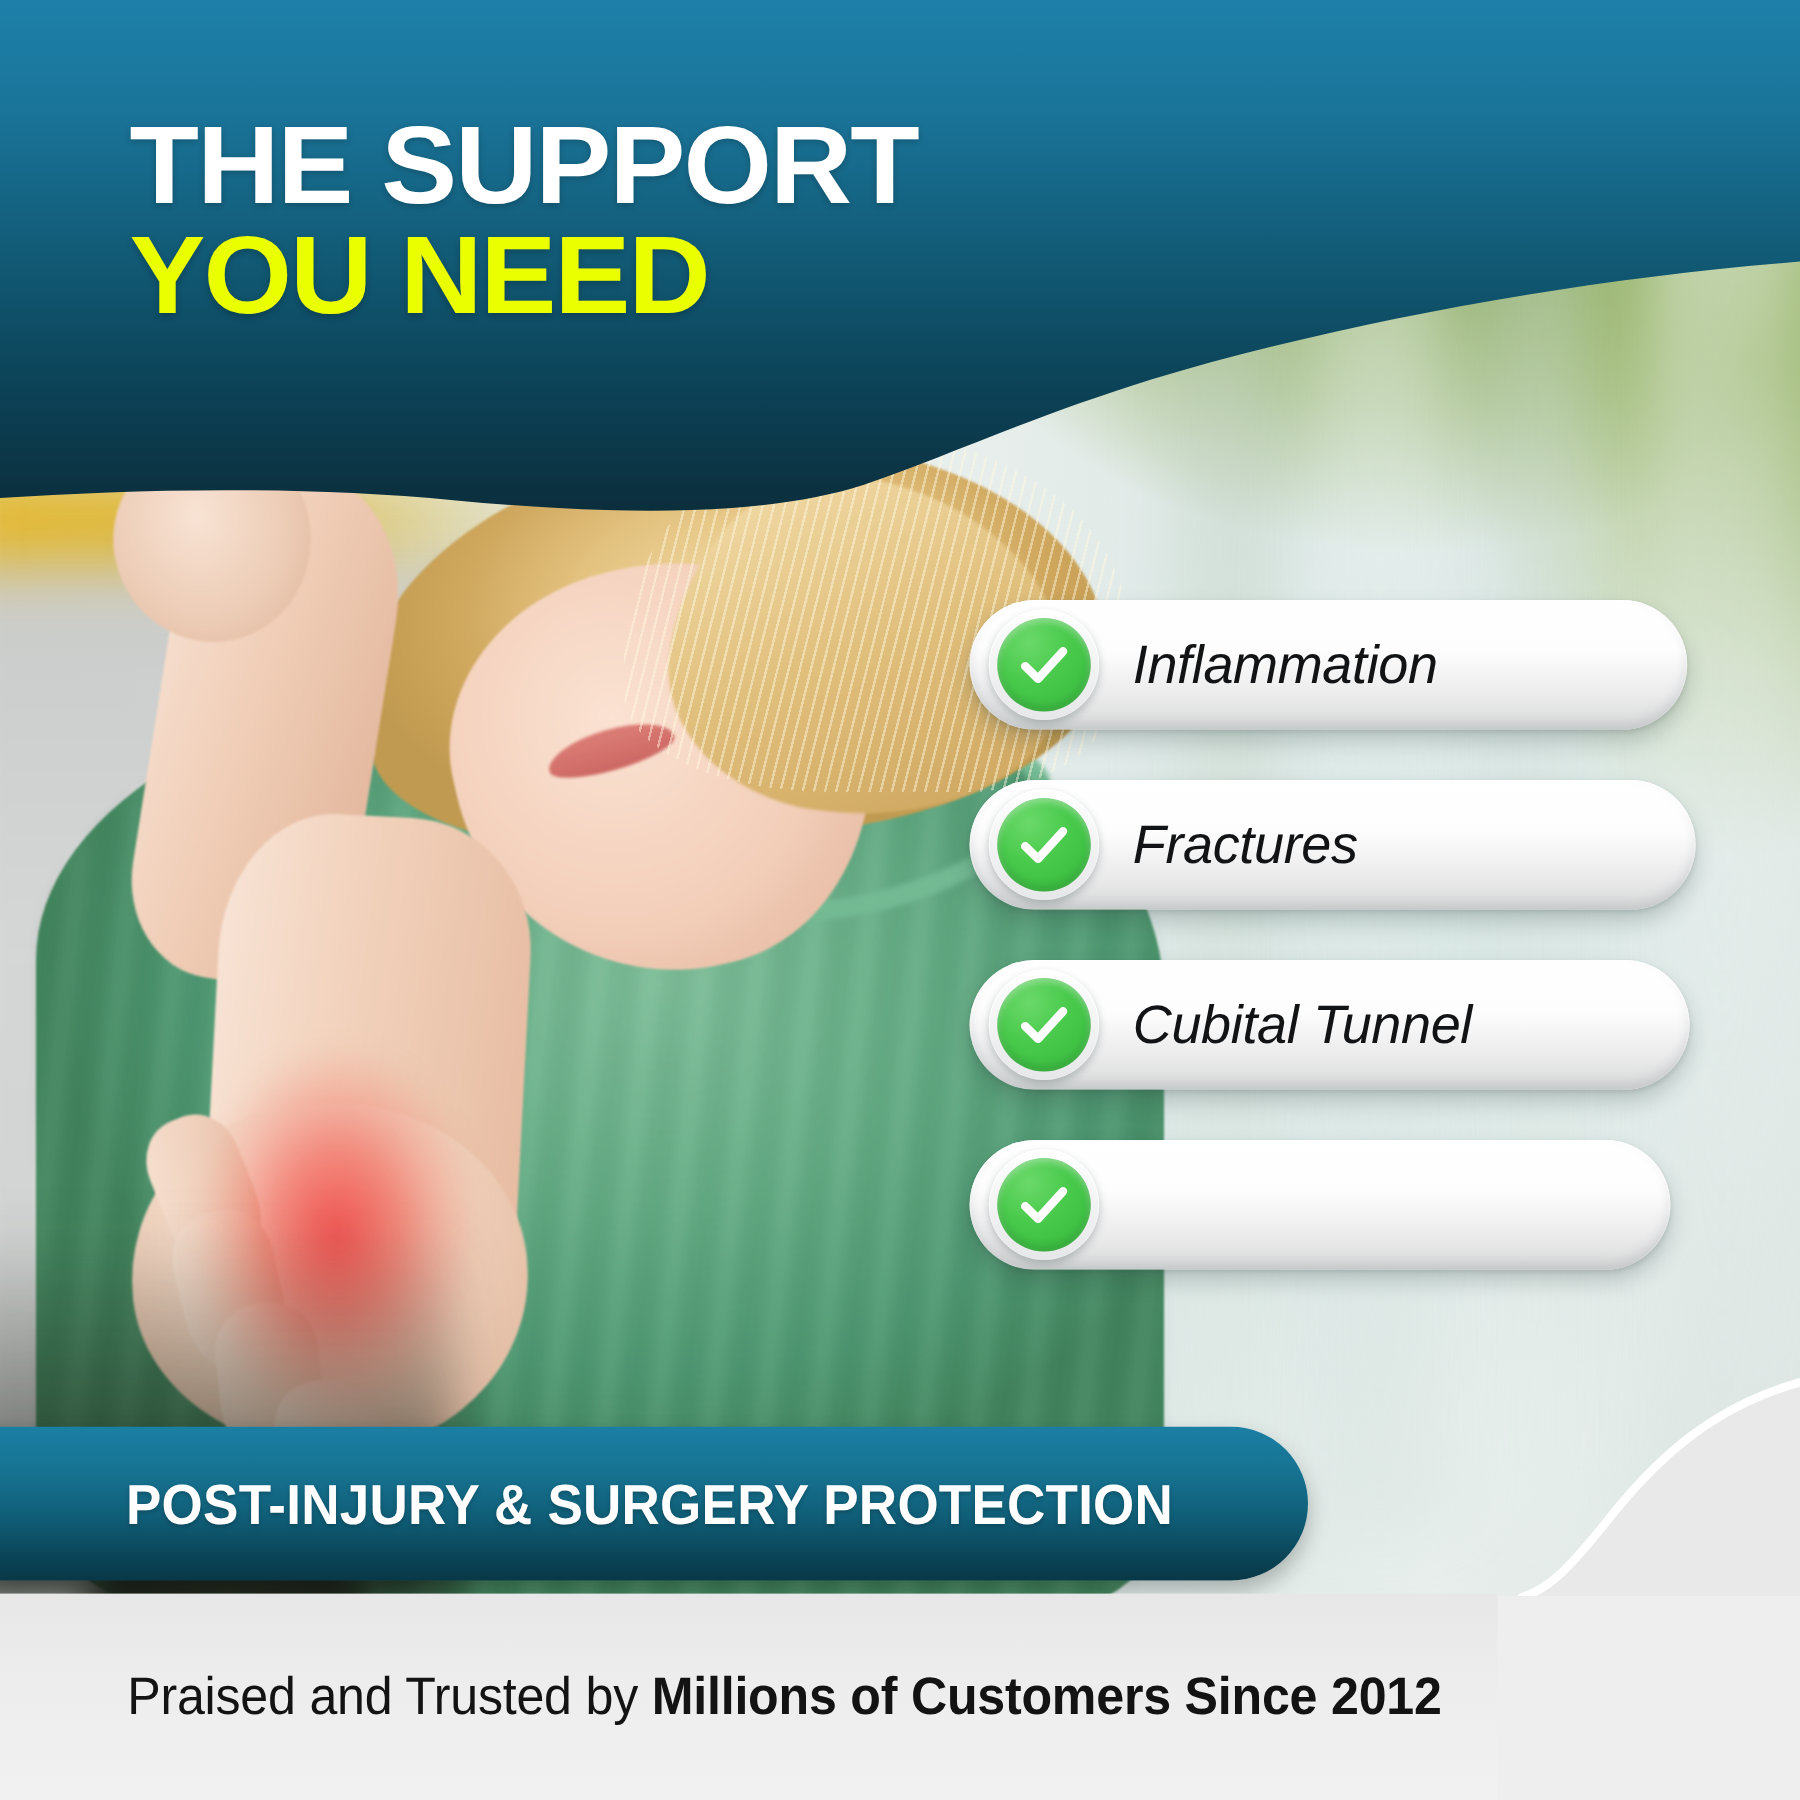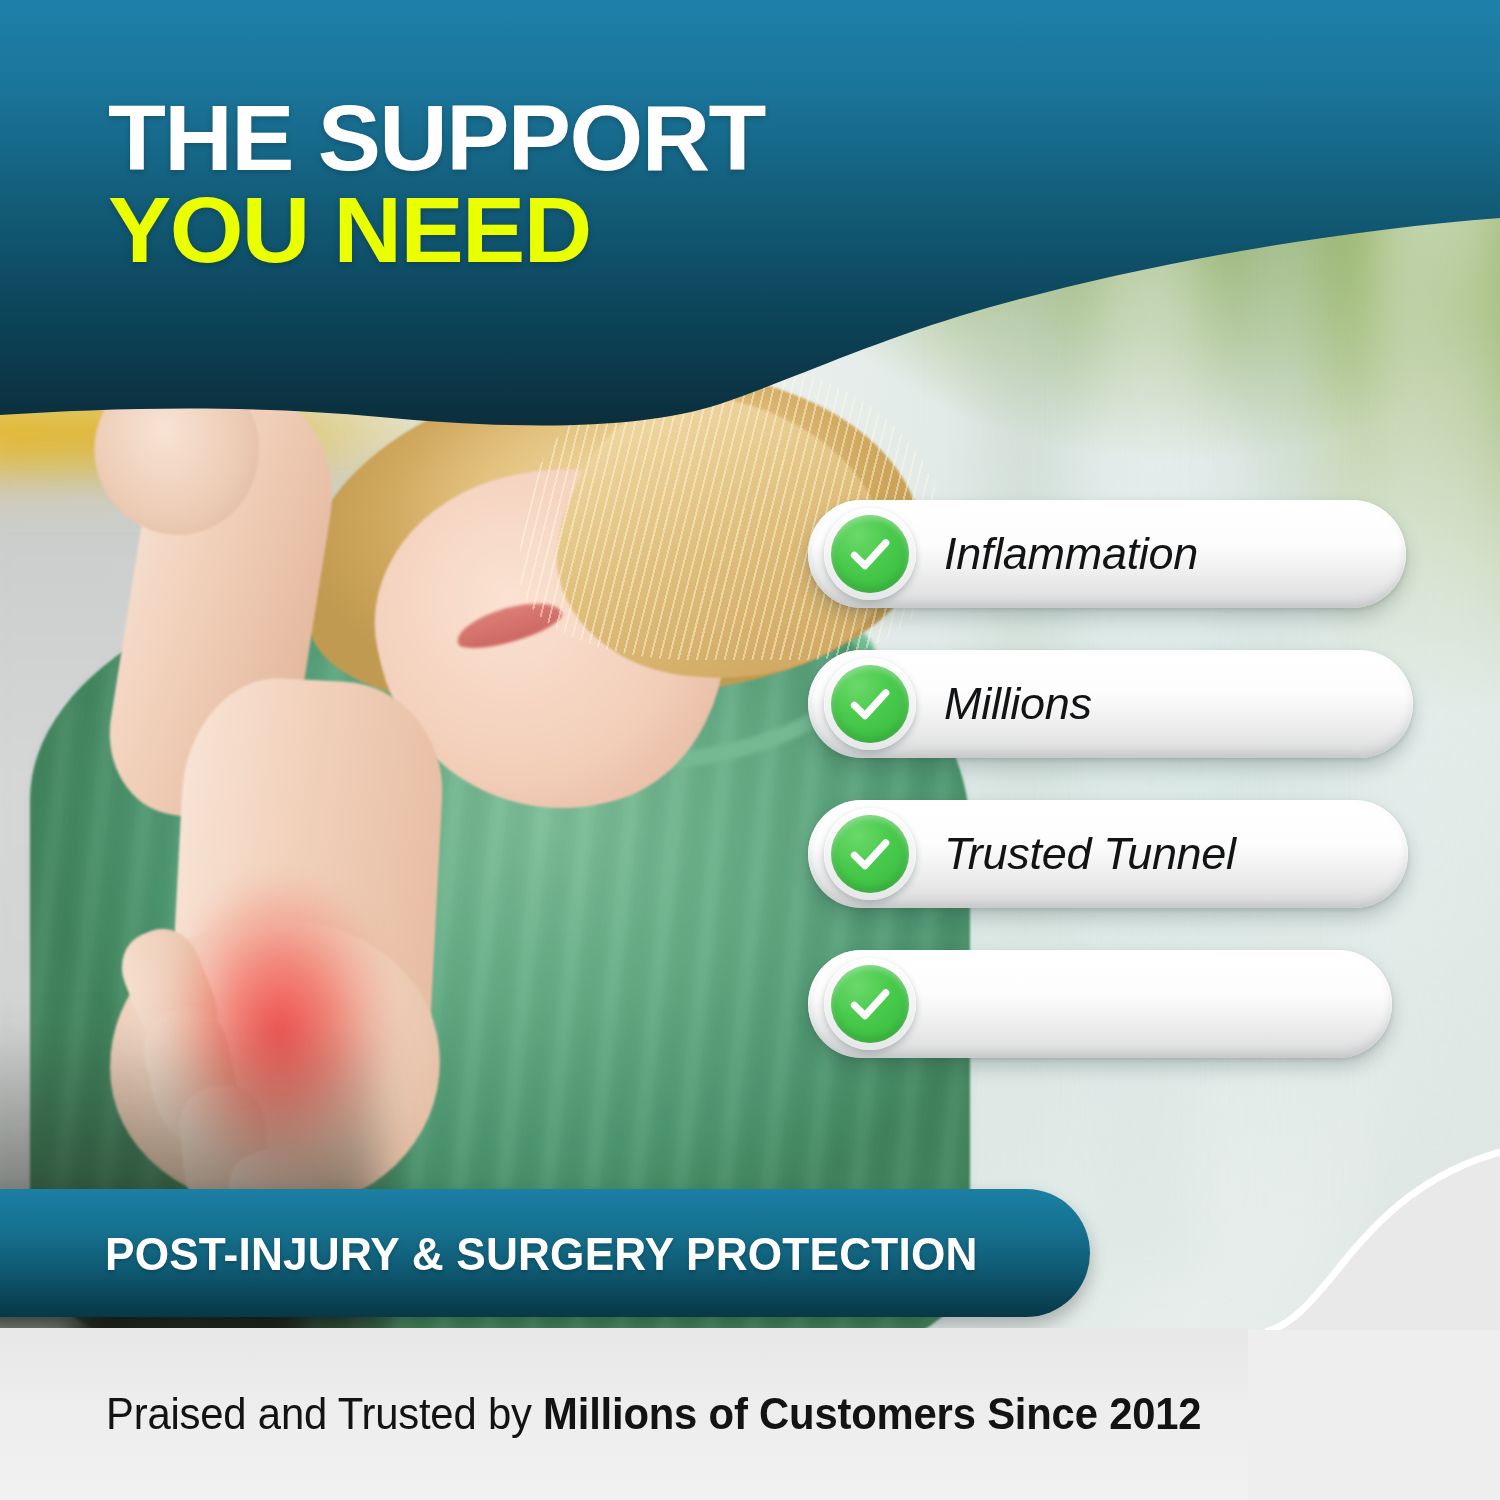--- a/index.html
+++ b/index.html
@@ -426,32 +426,32 @@
     </div>
 
     <div class="pill p2">
       <div class="check-wrap">
         <div class="check-circle">
           <svg viewBox="0 0 24 24" fill="none" stroke="#ffffff" stroke-width="3.4" stroke-linecap="round" stroke-linejoin="round">
             <path d="M4.5 12.6 L9.6 17.6 L19.6 6.6"></path>
           </svg>
         </div>
       </div>
-      <span class="pill-label">Millions</span>
+      <span class="pill-label">Fractures</span>
     </div>
 
     <div class="pill p3">
       <div class="check-wrap">
         <div class="check-circle">
           <svg viewBox="0 0 24 24" fill="none" stroke="#ffffff" stroke-width="3.4" stroke-linecap="round" stroke-linejoin="round">
             <path d="M4.5 12.6 L9.6 17.6 L19.6 6.6"></path>
           </svg>
         </div>
       </div>
-      <span class="pill-label">Trusted Tunnel</span>
+      <span class="pill-label">Cubital Tunnel</span>
     </div>
 
     <div class="pill p4">
       <div class="check-wrap">
         <div class="check-circle">
           <svg viewBox="0 0 24 24" fill="none" stroke="#ffffff" stroke-width="3.4" stroke-linecap="round" stroke-linejoin="round">
             <path d="M4.5 12.6 L9.6 17.6 L19.6 6.6"></path>
           </svg>
         </div>
       </div>

